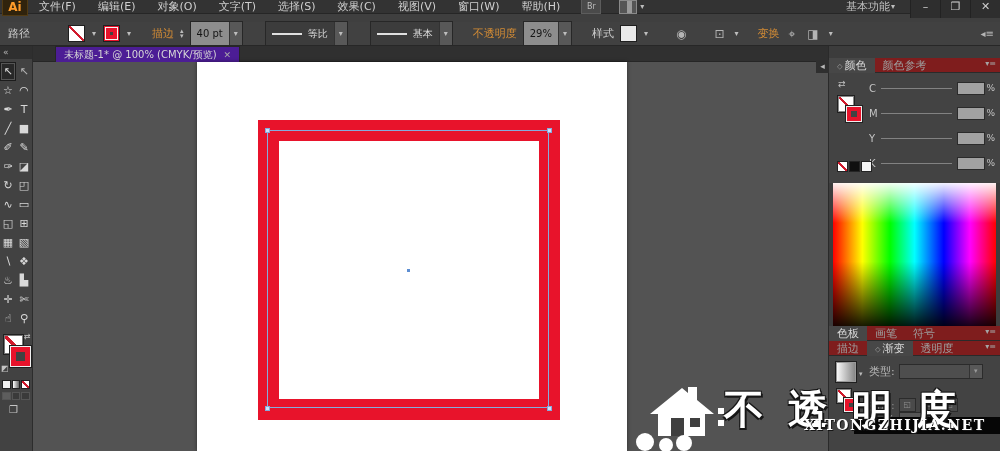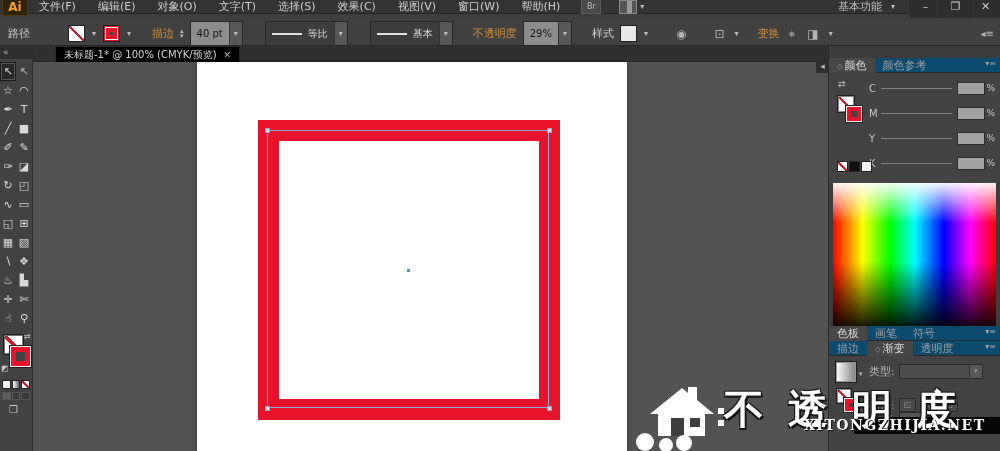--- a/index.html
+++ b/index.html
@@ -9,21 +9,21 @@
 
   
   .menubar { position:absolute; left:0; top:0; width:1000px; height:14px; background:#333333; border-bottom:1px solid #262626; display:flex; align-items:center; }
   .ailogo { width:26px; height:18px; margin-left:2px; background:#30230c; color:#ff9c2a; font-weight:bold; font-size:12px; display:flex; align-items:center; justify-content:center; border:1px solid #513a12; }
   .menu-item { padding:0 11px; color:#cfcfcf; cursor:default; white-space:nowrap; }
   .mb-icon { margin-left:10px; width:20px; height:15px; background:#4a4a4a; border:1px solid #5c5c5c; color:#bdbdbd; font-size:8px; display:flex; align-items:center; justify-content:center; }
   .mb-arrange { display:flex; align-items:center; margin-left:18px; color:#bdbdbd; }
   .mb-arrange .box { width:18px; height:14px; border:1px solid #8a8a8a; background:#555; margin-right:2px; position:relative; }
   .mb-arrange .box::after { content:""; position:absolute; left:7px; top:0; bottom:0; width:5px; background:#9a9a9a; }
   .spacer { flex:1; }
-  .workspace { color:#bdbdbd; margin-right:14px; display:flex; align-items:center; gap:8px; }
+  .workspace { color:#bdbdbd; margin-right:14px; display:flex; align-items:center; gap:0; }
   .winctl { display:flex; height:22px; }
   .winctl span { width:30px; display:flex; align-items:center; justify-content:center; color:#cfcfcf; font-size:11px; background:#2e2e2e; border-left:1px solid #222; }
 
   
   .ctrlbar { position:absolute; left:0; top:22px; width:1000px; height:24px; background:#414141; border-bottom:1px solid #272727; display:flex; align-items:center; gap:6px; padding-left:8px; }
   .ctrl-label { color:#cfcfcf; }
   .olink { color:#d28b35; }
   .swbox { width:17px; height:17px; border:1px solid #1f1f1f; background:#fff; position:relative; }
   .none-slash { background:#fff linear-gradient(to top right, transparent 44%, #d01a2c 44%, #d01a2c 56%, transparent 56%); }
   .stroke-proxy-sm { width:17px; height:17px; border:1px solid #1f1f1f; box-shadow:0 0 0 1px #e8132b inset, 0 0 0 2px #f5f5f5 inset, 0 0 0 6px #e8132b inset; background:#414141; }
@@ -33,21 +33,21 @@
   .combo .val { padding:0 6px; color:#161616; font-size:10px; }
   .combo .btn { width:13px; height:100%; background:#585858; display:flex; align-items:center; justify-content:center; border-left:1px solid #333; }
   .combo.darkc { background:#3c3c3c; }
   .combo.darkc .val { color:#dcdcdc; }
   .lineprev { width:30px; height:0; border-top:2px solid #e0e0e0; margin-left:6px; }
   .ctrl-ic { color:#b5b5b5; font-size:12px; padding:0 3px; }
   .ctrl-right { margin-left:auto; margin-right:6px; color:#b5b5b5; font-size:10px; }
 
   
   .tabbar { position:absolute; left:33px; top:46px; width:795px; height:16px; background:#303030; border-bottom:1px solid #262626; }
-  .doctab { position:absolute; left:22px; top:0; height:16px; background:#000000; border:1px solid #262626; border-bottom:none; display:flex; align-items:center; gap:7px; padding:0 8px; font-size:10px; color:#d6d6d6;text-align:right; }
+  .doctab { position:absolute; left:22px; top:0; height:16px; background:#4c1d95; border:1px solid #262626; border-bottom:none; display:flex; align-items:center; gap:7px; padding:0 8px; font-size:10px; color:#d6d6d6;text-align:right; }
   .doctab .x { color:#aaa; font-size:9px; }
 
   
   .tooldock { position:absolute; left:0; top:46px; width:33px; height:405px; background:#424242; border-right:1px solid #2c2c2c; }
   .tooldock .collapse { height:13px; background:#2f2f2f; color:#b9b9b9; font-size:9px; padding-left:3px; line-height:12px; }
   .tools { margin-top:3px; }
   .trow { display:flex; }
   .tcell { width:16px; height:19px; display:flex; align-items:center; justify-content:center; color:#d8d8d8; font-size:11px; }
   .tcell.act { background:#282828; border:1px solid #1c1c1c; box-shadow:0 0 0 1px #555 inset; }
   .tcell .g2 { opacity:.75; }
@@ -70,21 +70,21 @@
   .canvas { position:absolute; left:33px; top:62px; width:795px; height:389px; background:#535353; }
   .artboard { position:absolute; left:164px; top:0; width:430px; height:389px; background:#ffffff; box-shadow:0 0 4px rgba(0,0,0,.45); }
   .redsq { position:absolute; left:225px; top:58px; width:302px; height:300px; border:21px solid #e8132b; background:#fff; }
   .selpath { position:absolute; left:234px; top:68px; width:282px; height:278px; border:1px solid #86abdd; }
   .anch { position:absolute; width:3px; height:3px; background:#cfe0f7; outline:1px solid #86abdd; }
   .centerdot { position:absolute; left:374px; top:207px; width:3px; height:3px; background:#5d8ed2; }
 
   
   .rdock { position:absolute; left:828px; top:46px; width:172px; height:405px; background:#3c3c3c; border-left:1px solid #2a2a2a; }
   .dock-arrow { position:absolute; left:-13px; top:14px; width:13px; height:13px; color:#b9b9b9; font-size:9px; text-align:center; line-height:13px; background:#2f2f2f; }
-  .ptabs { height:15px; background:#0c4a6e; display:flex; align-items:center; border-bottom:1px solid #2a2a2a; position:relative; }
+  .ptabs { height:15px; background:#7f1d1d; display:flex; align-items:center; border-bottom:1px solid #2a2a2a; position:relative; }
   .ptab { padding:0 8px; height:15px; line-height:15px; color:#9d9d9d; font-size:11px; white-space:nowrap; }
   .ptab.on { background:#474747; color:#d8d8d8; }
   .ptab .coll { font-size:8px; color:#9a9a9a; margin-right:2px; }
   .pmenu { position:absolute; right:4px; top:1px; color:#a5a5a5; font-size:8px; }
   .colorpanel { position:relative; height:110px; background:#434343; }
   .cp-tiny { position:absolute; left:9px; top:6px; font-size:9px; color:#c0c0c0; letter-spacing:6px; }
   .cp-fill { position:absolute; left:8px; top:22px; width:18px; height:18px; border:1px solid #202020; box-shadow:0 0 0 1px #888 inset; }
   .cp-stroke { position:absolute; left:17px; top:33px; width:16px; height:16px; border:1px solid #eee; box-shadow:0 0 0 4px #e8132b inset; background:#434343; outline:1px solid #222; }
   .cp-row { position:absolute; left:40px; width:126px; height:14px; display:flex; align-items:center; }
   .cp-row .lab { width:12px; color:#c4c4c4; font-size:10px; }

